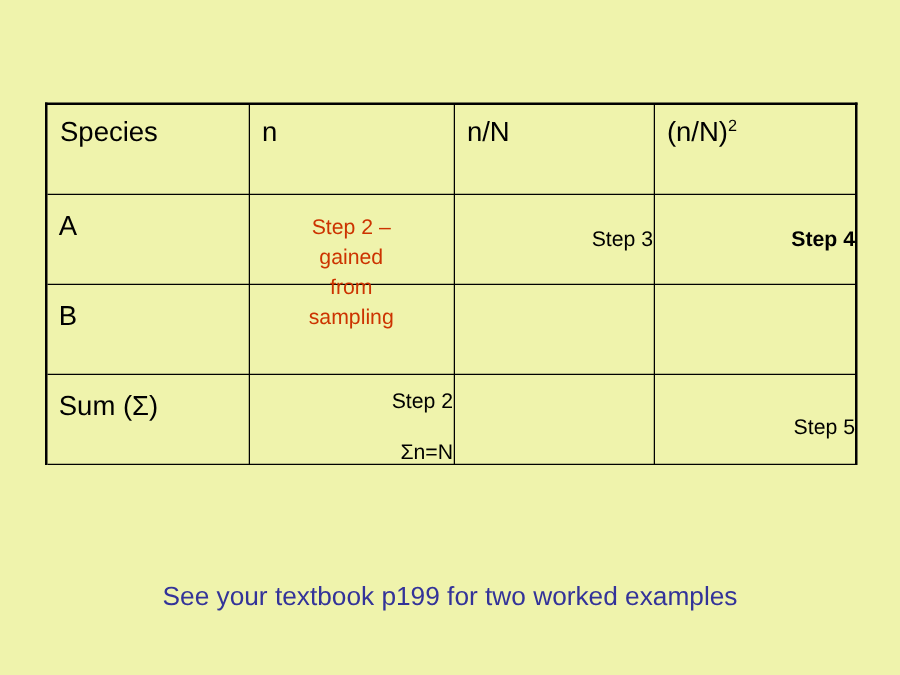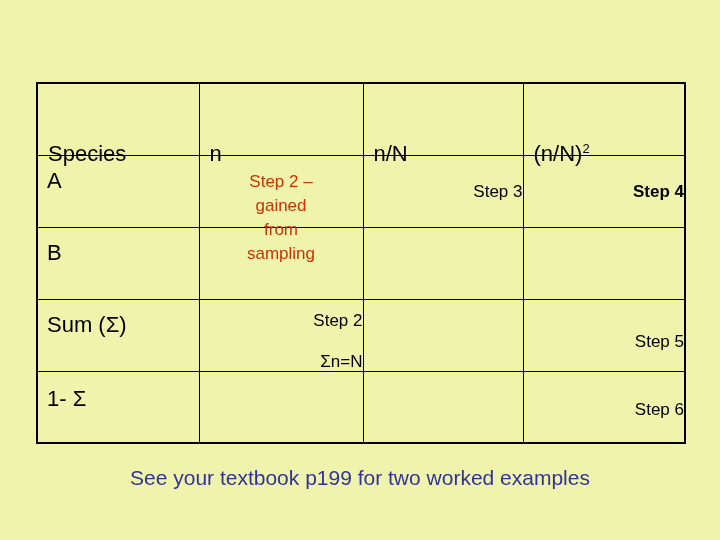--- a/index.html
+++ b/index.html
@@ -66,21 +66,20 @@
   .row-sum td  { height: 71px; }
   .row-one td  { height: 70px; }
 
   .head-label {
     position: absolute;
     left: 10px;
     top: 9px;
     font-size: 22px;
     color: #000000;
     white-space: nowrap;
-    margin-top: 48px;
   }
   .head-label sup {
     font-size: 13px;
     vertical-align: super;
     line-height: 0;
   }
 
   .row-label {
     position: absolute;
     left: 9px;
@@ -210,29 +209,19 @@
         <td>
           <span class="step-text step2-text">Step 2</span>
           <span class="step-text sumn-text">Σn=N</span>
         </td>
         <td></td>
         <td class="outer-right">
           <span class="step-text step5-text">Step 5</span>
         </td>
       </tr>
 
-      <tr class="row-one outer-bottom">
-        <td class="outer-left">
-          <span class="row-label low">1- Σ</span>
-        </td>
-        <td></td>
-        <td></td>
-        <td class="outer-right">
-          <span class="step-text step6-text">Step 6</span>
-        </td>
-      </tr>
 
     </tbody>
   </table>
 
   <div id="caption">See your textbook p199 for two worked examples</div>
 
 </div>
 
 </body></html>

